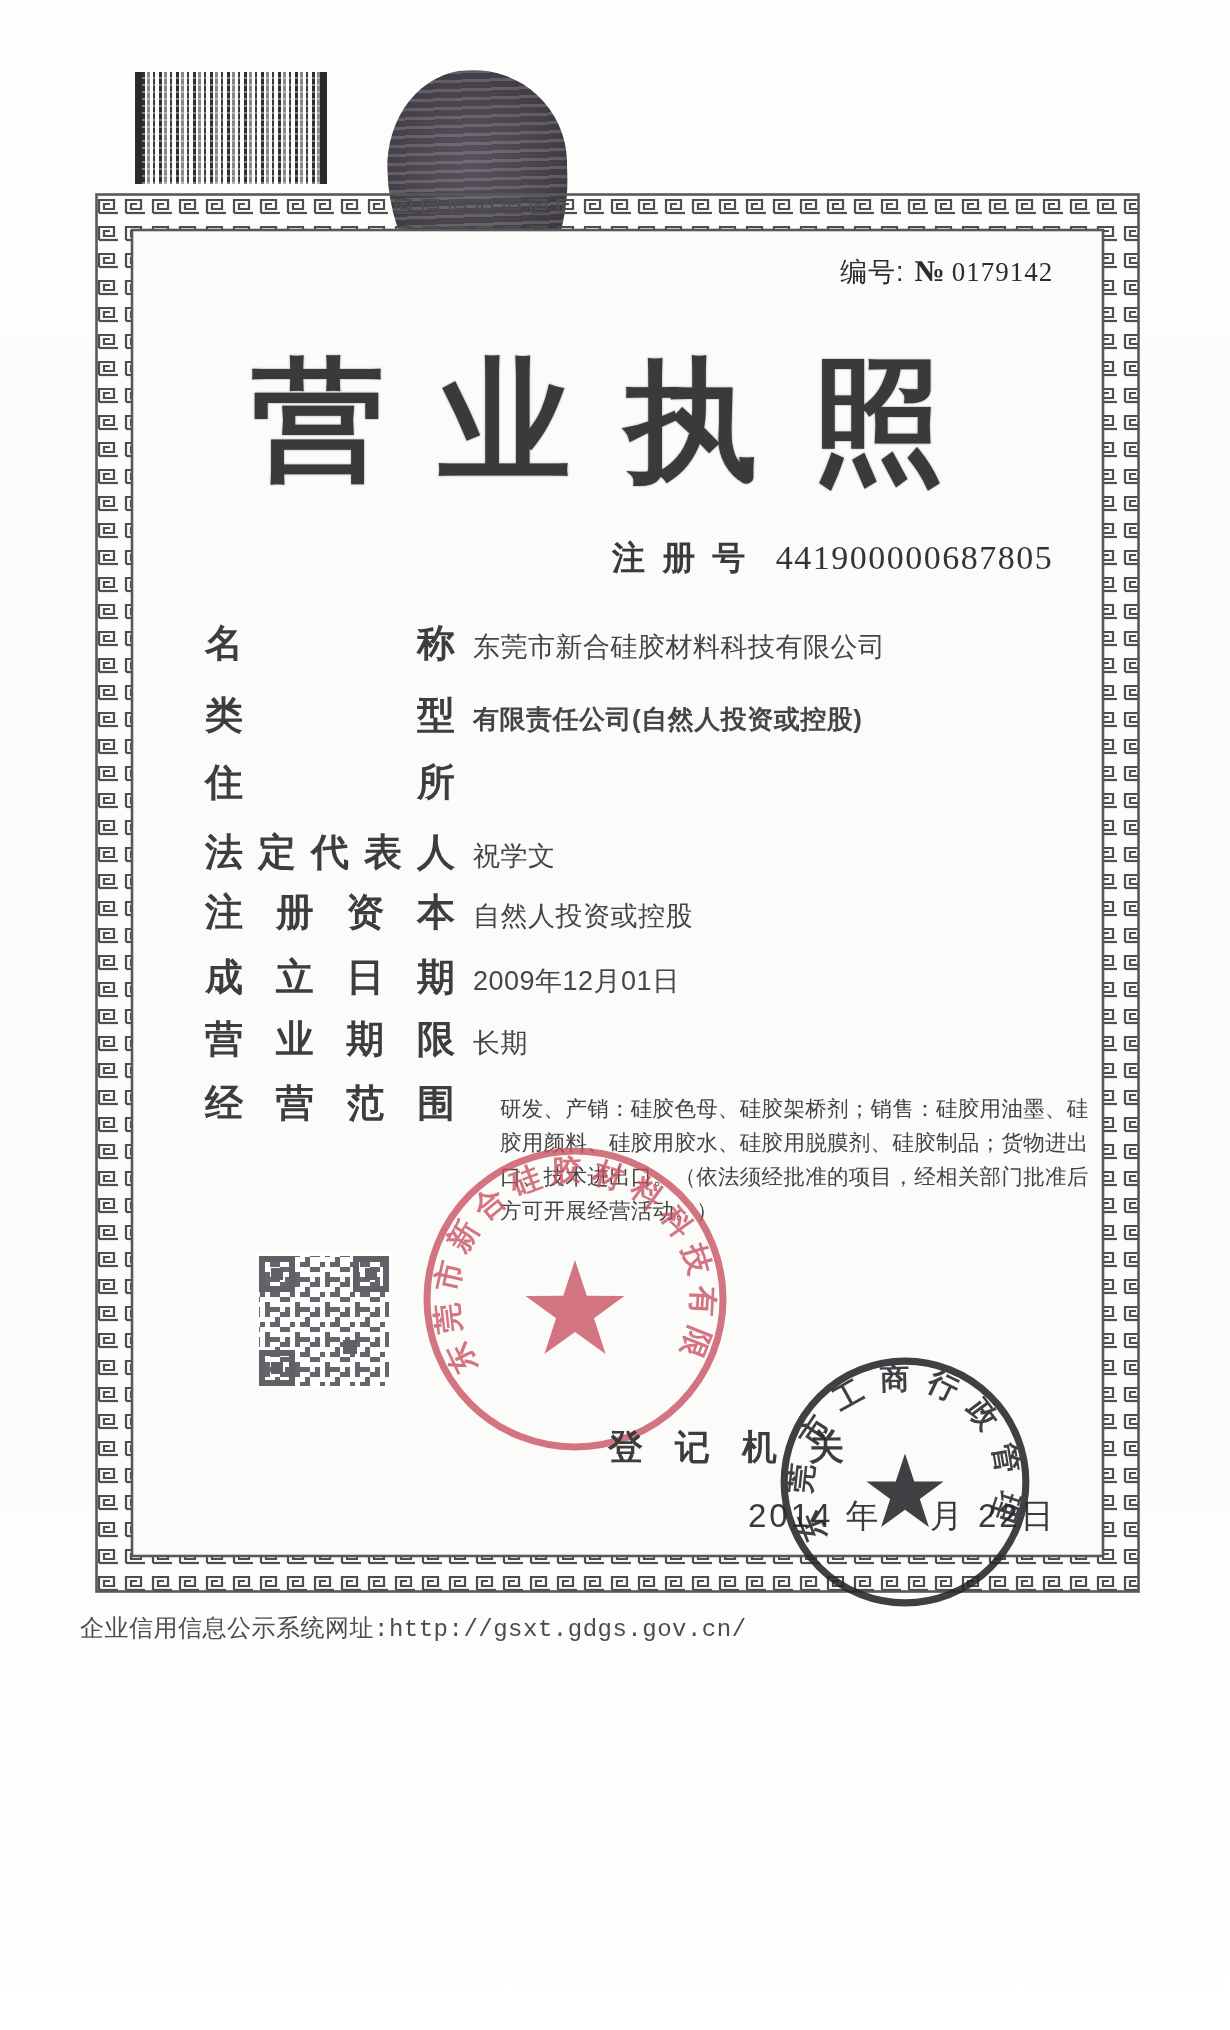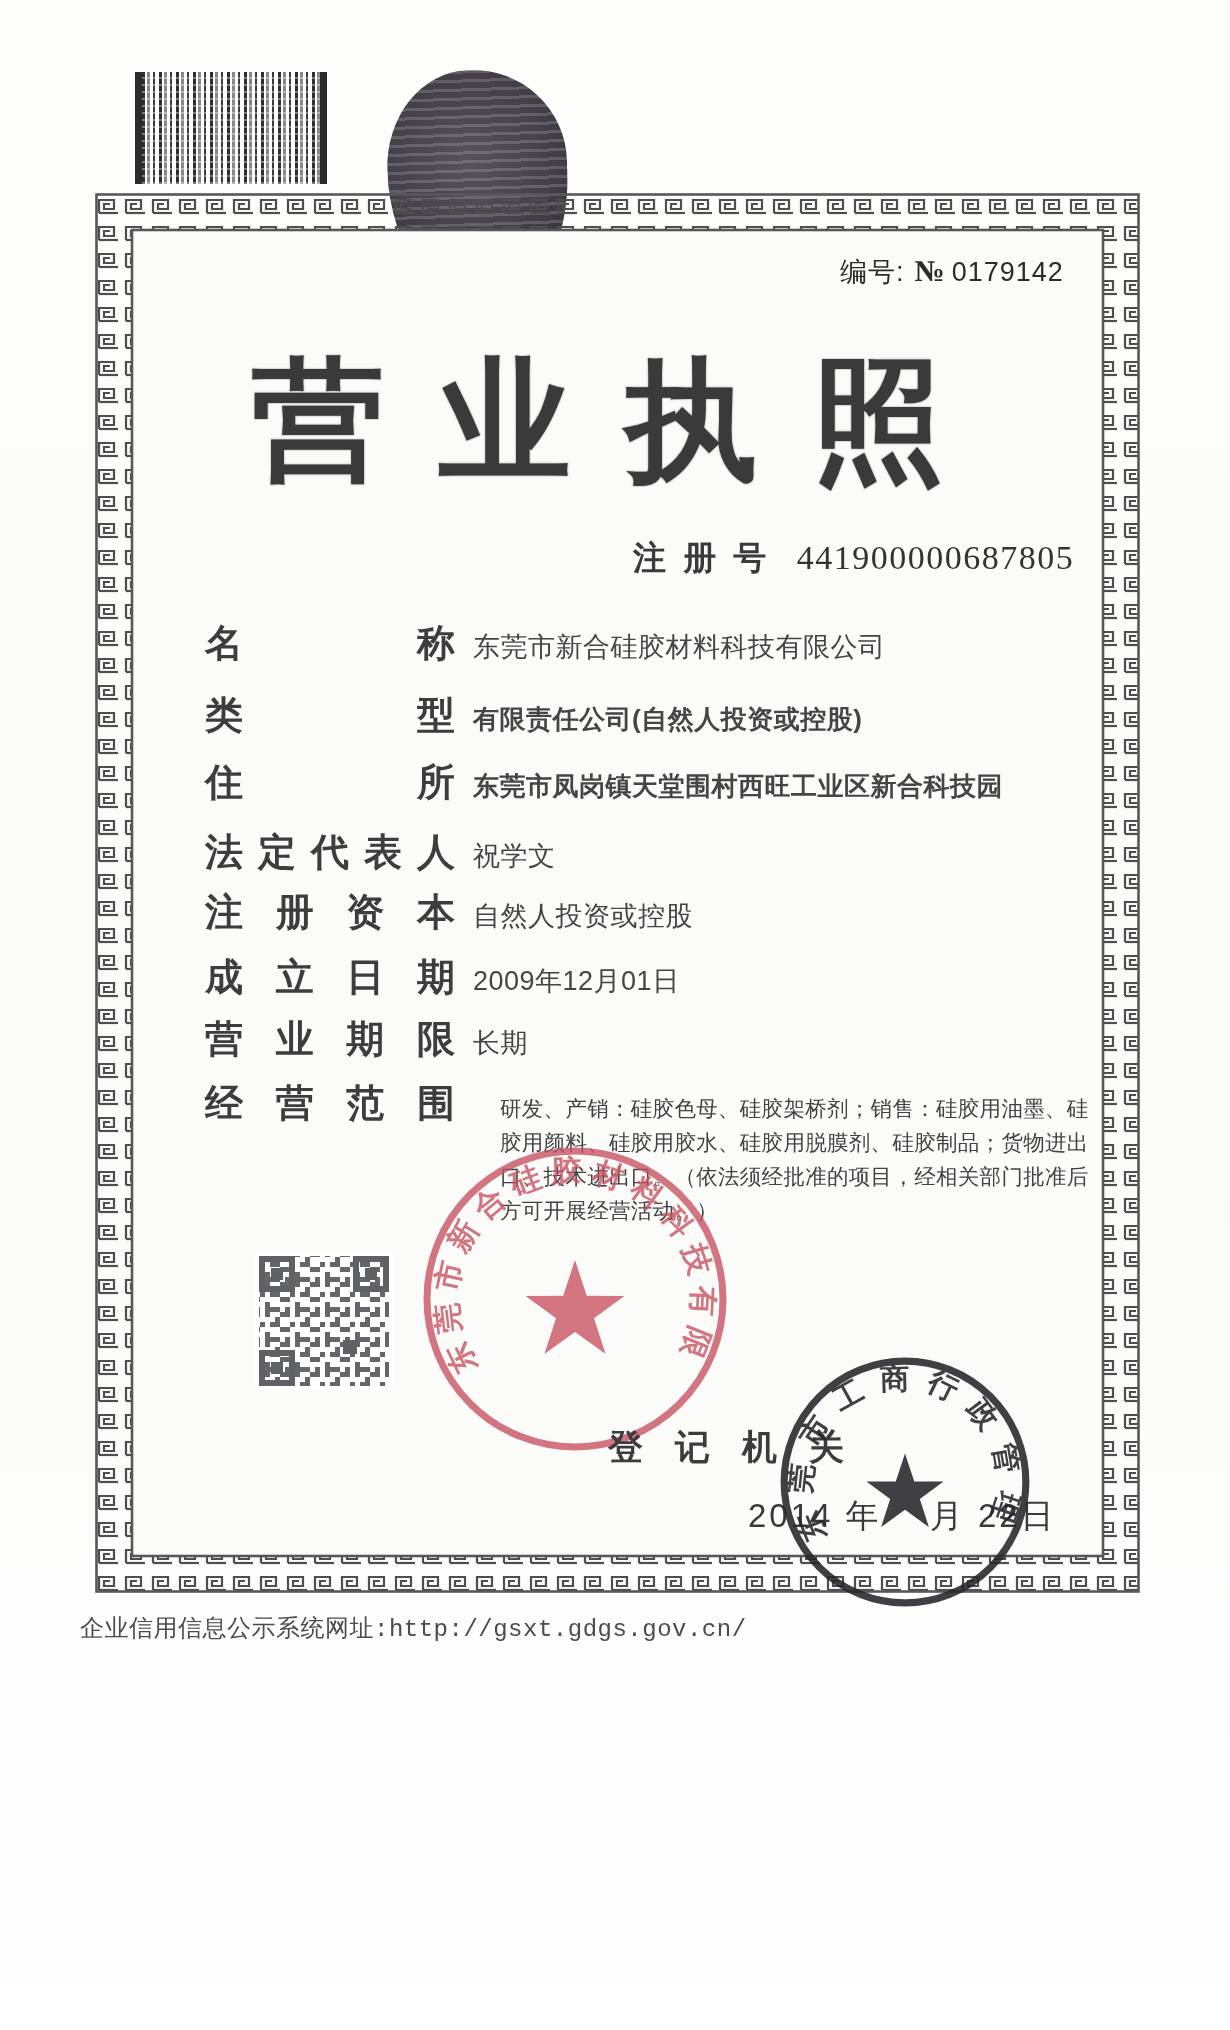--- a/index.html
+++ b/index.html
@@ -27,33 +27,33 @@
     box-shadow: 8px 26px 0 -14px rgba(60,56,66,.55);
   }
 
   
   .frame { position:absolute; left:95px; top:193px; width:1045px; height:1400px; }
   .frame svg { display:block; }
 
   
   .serial { position:absolute; left:840px; top:254px; font-size:27px; color:#2b2b2b; letter-spacing:1px; white-space:nowrap; }
   .serial .no-sym { font-family:"Liberation Serif", serif; font-weight:bold; font-size:30px; padding:0 6px 0 10px; }
-  .serial .digits { font-family:Liberation Sans, sans-serif; font-size:27px; letter-spacing:1px; }
+  .serial .digits { font-family:Liberation Serif, serif; font-size:27px; letter-spacing:1px; }
 
   
   .title {
     position:absolute; left:252px; top:346px; width:692px; height:150px;
     font-size:132px; font-weight:bold; color:#3a3a3a; line-height:150px;
     text-shadow:0 0 2px rgba(40,40,40,.55);
   }
   .spread { display:flex; justify-content:space-between; }
 
   
   .regno { position:absolute; left:612px; top:536px; white-space:nowrap; }
-  .regno .rlabel { font-weight:bold; font-size:33px; color:#3a3a3a; letter-spacing:4px;margin-left:21px; }
+  .regno .rlabel { font-weight:bold; font-size:33px; color:#3a3a3a; letter-spacing:4px; }
   .regno .rnum { font-family:"Liberation Serif", serif; font-size:34px; color:#333; letter-spacing:1.5px; padding-left:22px; }
 
   
   .row { position:absolute; left:205px; width:890px; display:flex; align-items:baseline; }
   .flabel { width:250px; flex:0 0 250px; font-size:38px; font-weight:bold; color:#3d3d3d; }
   .fvalue { margin-left:18px; font-size:27px; color:#454545; letter-spacing:.5px; white-space:nowrap; }
   .fvalue.small { font-size:26px;font-weight:bold; }
   .fvalue.scope { white-space:normal; width:616px; font-size:21.5px; line-height:1.58; letter-spacing:.3px; color:#424242;margin-left:45px; }
 
   
@@ -127,21 +127,20 @@
         <span>类</span>
         <span>型</span>
       </div>
     <div class="fvalue small">有限责任公司(自然人投资或控股)</div>
   </div>
   <div class="row" style="top:757px">
     <div class="flabel spread">
         <span>住</span>
         <span>所</span>
       </div>
-    <div class="fvalue small">东莞市凤岗镇天堂围村西旺工业区新合科技园</div>
   </div>
   <div class="row" style="top:827px">
     <div class="flabel spread">
         <span>法</span>
         <span>定</span>
         <span>代</span>
         <span>表</span>
         <span>人</span>
       </div>
     <div class="fvalue">祝学文</div>

